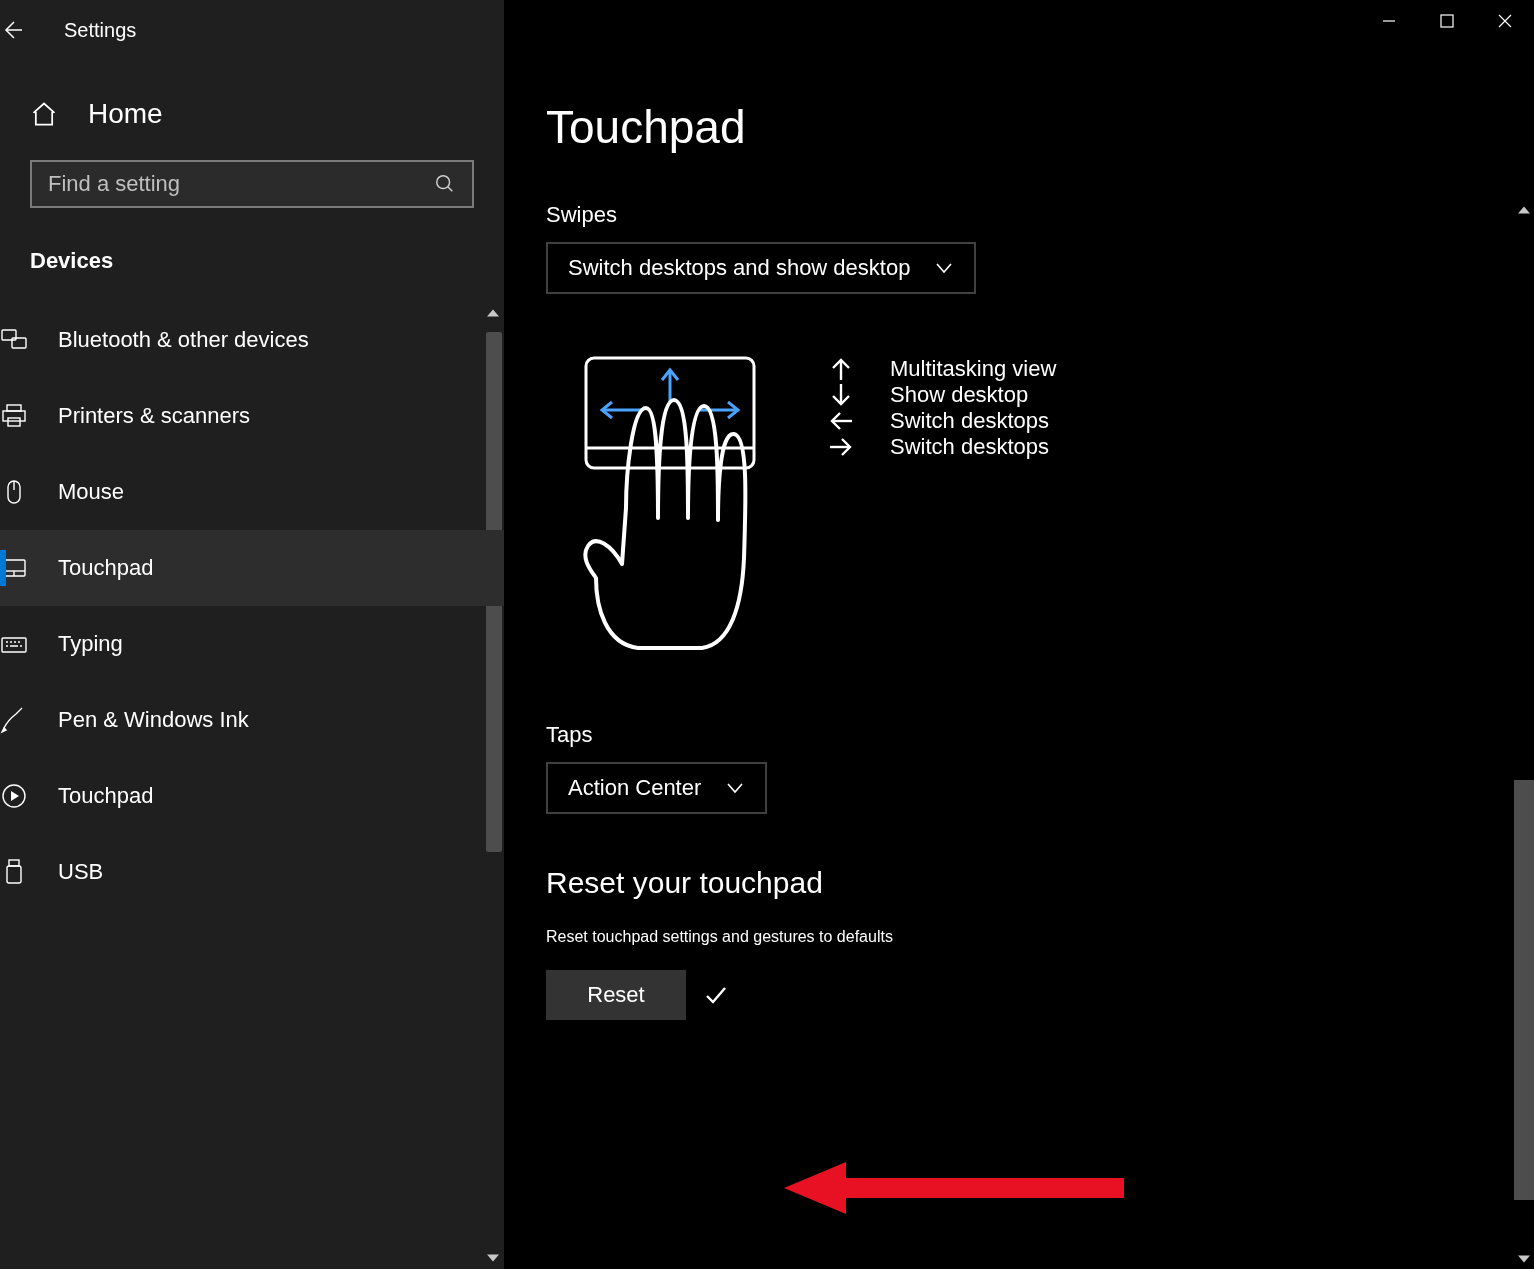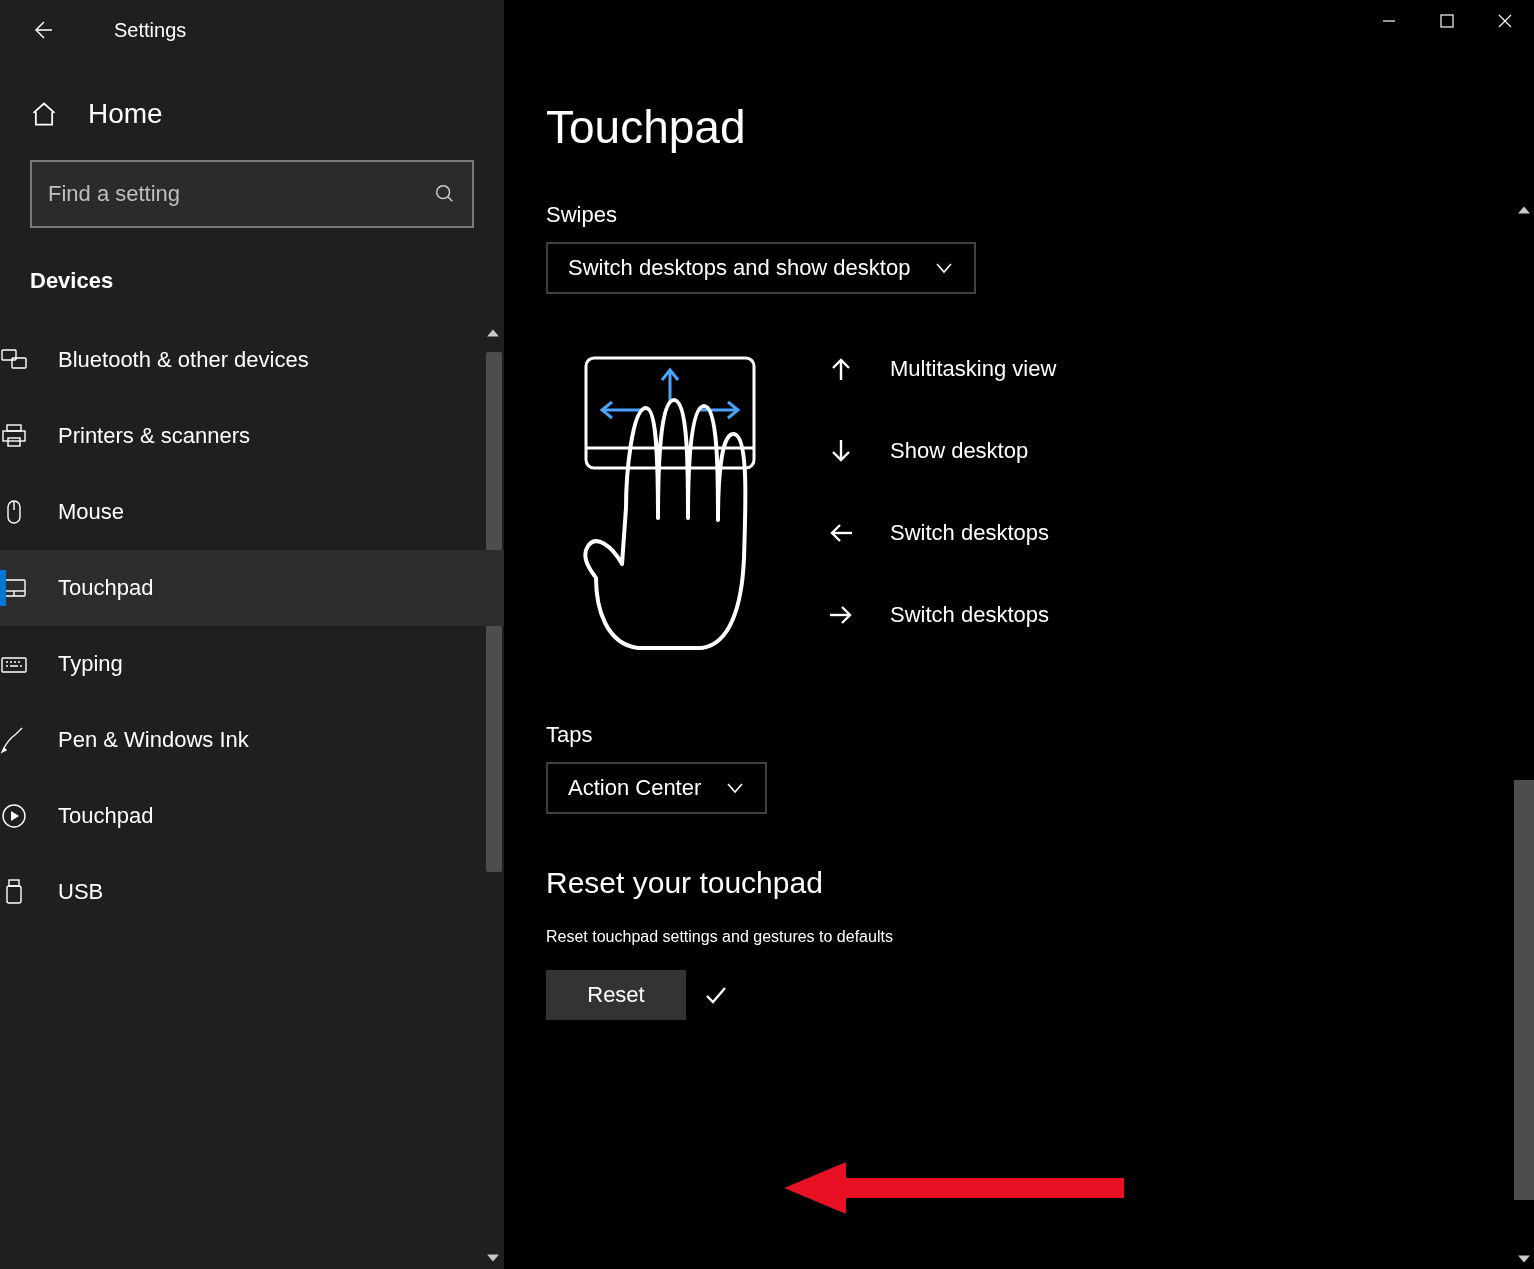--- a/index.html
+++ b/index.html
@@ -1,28 +1,28 @@
 <!DOCTYPE html>
 <html><head>
 <meta charset="utf-8">
 <style>
   * { box-sizing: border-box; margin: 0; padding: 0; }
   html, body { width: 1534px; height: 1269px; font-family: "Segoe UI", Arial, sans-serif; overflow: hidden; }
   body { background: #000; color: #fff; display: flex; position: relative; }
 
   
   .sidebar { width: 504px; height: 100%; background: #1f1f1f; position: relative; display: flex; flex-direction: column; }
-  .sidebar-header { display: flex; align-items: center; height: 60px; padding-left: 30px; gap: 60px; text-align: right; }
+  .sidebar-header { display: flex; align-items: center; height: 60px; gap: 40px; text-align: right; }
   .back-btn { width: 24px; height: 24px; display:flex; align-items:center; justify-content:center; cursor:pointer; }
   .app-title { font-size: 20px; font-weight: 400; color:#fff; }
 
   .home-row { display:flex; align-items:center; gap: 30px; padding: 38px 0 30px 30px; font-size: 28px; cursor:pointer; }
   .home-row .icon { width: 28px; height: 28px; display:flex; align-items:center; justify-content:center; }
 
-  .search-box { margin: 0 30px 40px 30px; height: 68px; border:2px solid #7a7a7a; background:#2b2b2b; display:flex; align-items:center; padding:0 16px; }
+  .search-box { margin: 0 30px 40px 30px; height: 48px; border:2px solid #7a7a7a; background:#2b2b2b; display:flex; align-items:center; padding:0 16px; }
   .search-box input { flex:1; background:transparent; border:none; outline:none; color:#fff; font-size:22px; }
   .search-box input::placeholder { color:#bfbfbf; }
   .search-box .search-icon { width:22px; height:22px; }
 
   .section-heading { font-size:22px; font-weight:600; padding:0 0 28px 30px; }
 
   .nav-scroll { position:relative; flex:1; }
   .nav-list { position:absolute; inset:0; overflow:hidden; }
   .nav-item { display:flex; align-items:center; gap:30px; height:76px; font-size:22px; cursor:pointer; position:relative; }
   .nav-item.active { background:#2d2d2d; }
@@ -44,21 +44,21 @@
   .page-title { font-size:46px; font-weight:500; padding-top:100px; padding-bottom:48px; }
 
   .content { position:relative; height: calc(100% - 200px); }
 
   .field-label { font-size:22px; margin-bottom:14px; }
   .combo { display:inline-flex; align-items:center; height:52px; border:2px solid #404040; padding:0 20px; font-size:22px; gap:24px; cursor:pointer; background:#000; }
   .combo .chev { width:20px; height:20px; }
 
   .gesture-block { display:flex; align-items:flex-start; gap:62px; margin-top:54px; margin-bottom:50px; }
   .gesture-illus { width:220px; }
-  .legend { display:flex; flex-direction:column; gap:56px; padding-top:8px; }
+  .legend { display:flex; flex-direction:column; padding-top:8px; }
   .legend-row { display:flex; align-items:center; gap:36px; font-size:22px; }
   .legend-row .arrow { width:26px; height:26px; display:flex; align-items:center; justify-content:center; }
 
   .section-sub { font-size:30px; font-weight:400; margin-top:52px; margin-bottom:28px; }
   .sub-desc { font-size:16px; margin-bottom:24px; }
 
   .reset-row { display:flex; align-items:center; gap:18px; }
   .reset-btn { width:140px; height:50px; background:#333333; color:#fff; border:none; font-size:22px; cursor:pointer; }
   .checkmark { width:24px; height:24px; }
 

